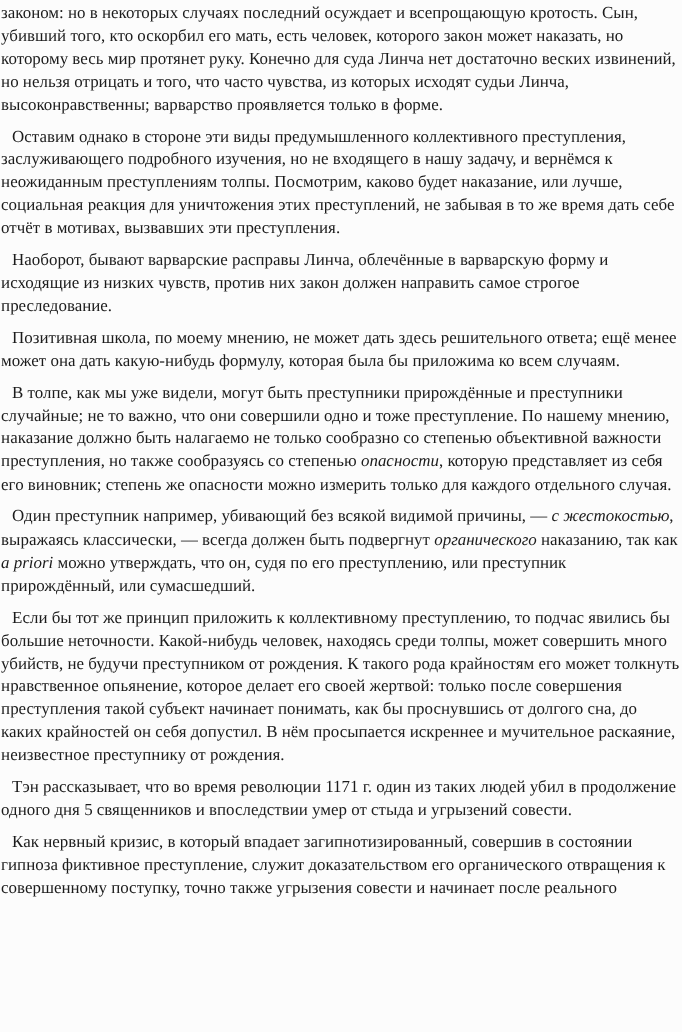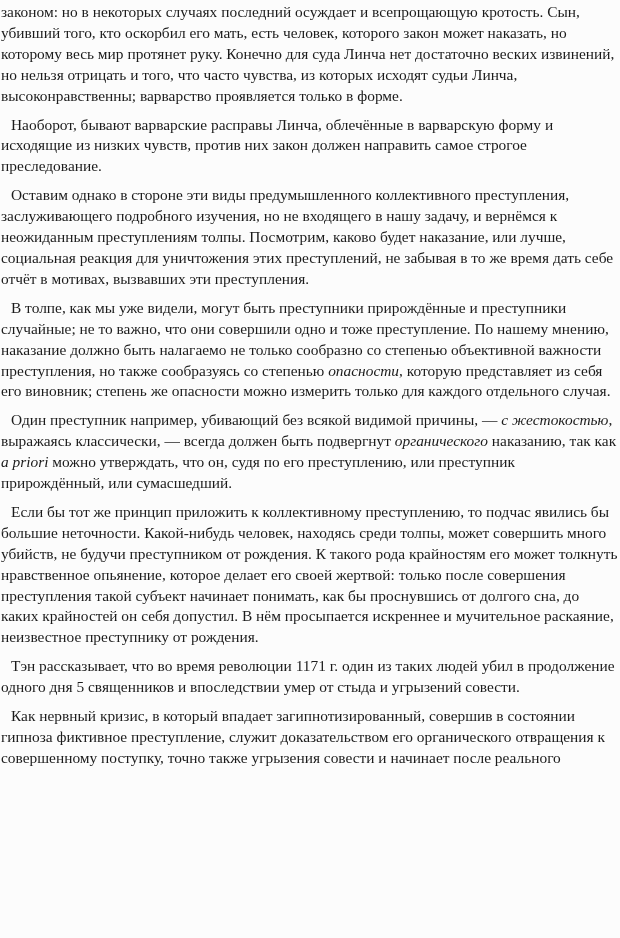--- a/index.html
+++ b/index.html
@@ -34,21 +34,22 @@
   .page em {
     font-style: italic;
   }
 </style>
 </head>
 <body style="background: rgb(252, 252, 252);">
 
 <div class="page" style="color: rgb(27, 27, 27);">
   <main>
       <p class="no-indent"><span>законом: но в некоторых случаях последний осуждает и всепрощающую кротость. Сын, убивший того, кто оскорбил его мать, есть человек, которого закон может наказать, но которому весь мир протянет руку. Конечно для суда Линча нет достаточно веских извинений, но нельзя отрицать и того, что часто чувства, из которых исходят судьи Линча, высоконравственны; варварство проявляется только в форме.</span></p>
+      <p><span>Оставим однако в стороне эти виды предумышленного коллективного преступления, заслуживающего подробного изучения, но не входящего в нашу задачу, и вернёмся к неожиданным преступлениям толпы. Посмотрим, каково будет наказание, или лучше, социальная реакция для уничтожения этих преступлений, не забывая в то же время дать себе отчёт в мотивах, вызвавших эти преступления.</span></p>
       <p><span>Наоборот, бывают варварские расправы Линча, облечённые в варварскую форму и исходящие из низких чувств, против них закон должен направить самое строгое преследование.</span></p>
-      <p><span>Оставим однако в стороне эти виды предумышленного коллективного преступления, заслуживающего подробного изучения, но не входящего в нашу задачу, и вернёмся к неожиданным преступлениям толпы. Посмотрим, каково будет наказание, или лучше, социальная реакция для уничтожения этих преступлений, не забывая в то же время дать себе отчёт в мотивах, вызвавших эти преступления.</span></p>
+      <p><span>Позитивная школа, по моему мнению, не может дать здесь решительного ответа; ещё менее может она дать какую-нибудь формулу, которая была бы приложима ко всем случаям.</span></p>
       <p><span>В толпе, как мы уже видели, могут быть преступники прирождённые и преступники случайные; не то важно, что они совершили одно и тоже преступление. По нашему мнению, наказание должно быть налагаемо не только сообразно со степенью объективной важности преступления, но также сообразуясь со степенью </span><em>опасности</em><span>, которую представляет из себя его виновник; степень же опасности можно измерить только для каждого отдельного случая.</span></p>
       <p><span>Один преступник например, убивающий без всякой видимой причины, — </span><em>с жестокостью</em><span>, выражаясь классически, — всегда должен быть подвергнут </span><em>органического</em><span> наказанию, так как </span><em>a priori</em><span> можно утверждать, что он, судя по его преступлению, или преступник прирождённый, или сумасшедший.</span></p>
       <p><span>Если бы тот же принцип приложить к коллективному преступлению, то подчас явились бы большие неточности. Какой-нибудь человек, находясь среди толпы, может совершить много убийств, не будучи преступником от рождения. К такого рода крайностям его может толкнуть нравственное опьянение, которое делает его своей жертвой: только после совершения преступления такой субъект начинает понимать, как бы проснувшись от долгого сна, до каких крайностей он себя допустил. В нём просыпается искреннее и мучительное раскаяние, неизвестное преступнику от рождения.</span></p>
       <p><span>Тэн рассказывает, что во время революции 1171 г. один из таких людей убил в продолжение одного дня 5 священников и впоследствии умер от стыда и угрызений совести.</span></p>
       <p><span>Как нервный кризис, в который впадает загипнотизированный, совершив в состоянии гипноза фиктивное преступление, служит доказательством его органического отвращения к совершенному поступку, точно также угрызения совести и начинает после реального</span></p>
     </main>
 </div>
 
 </body></html>

